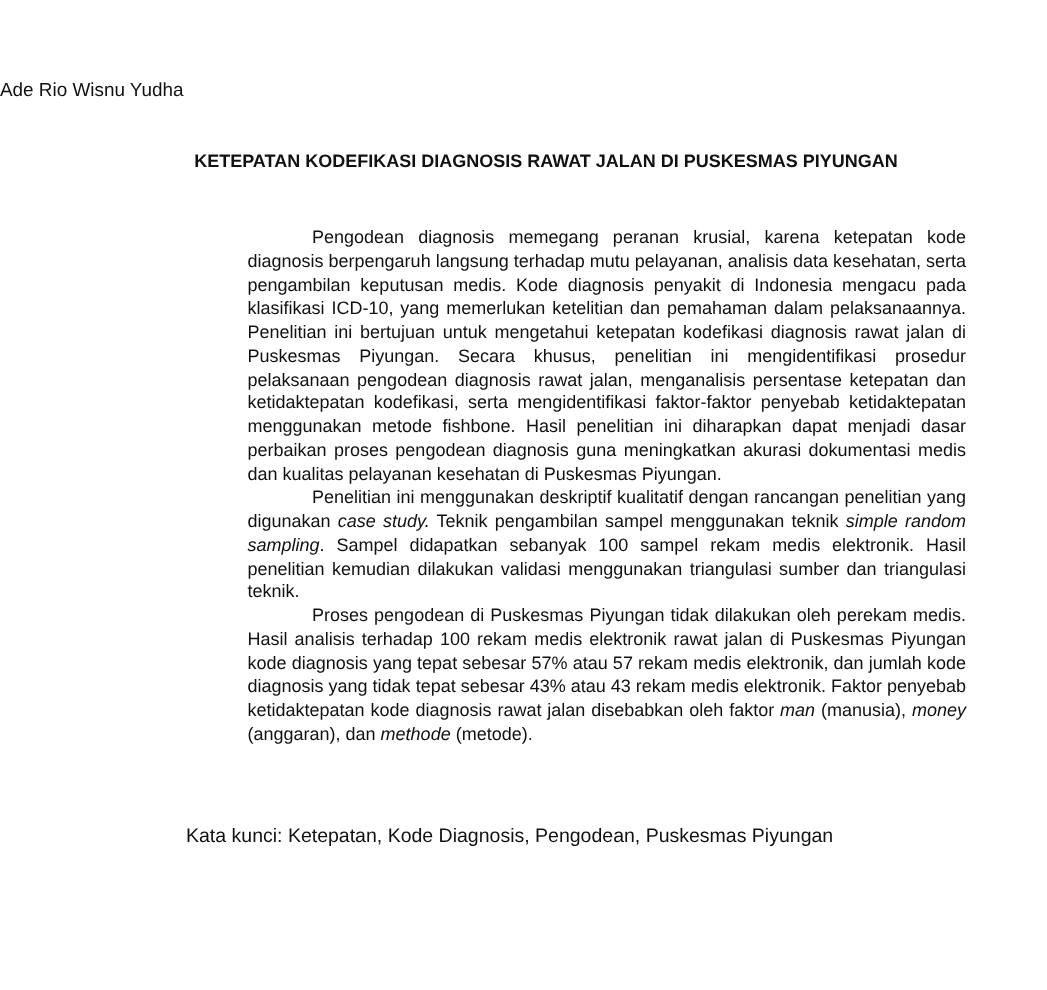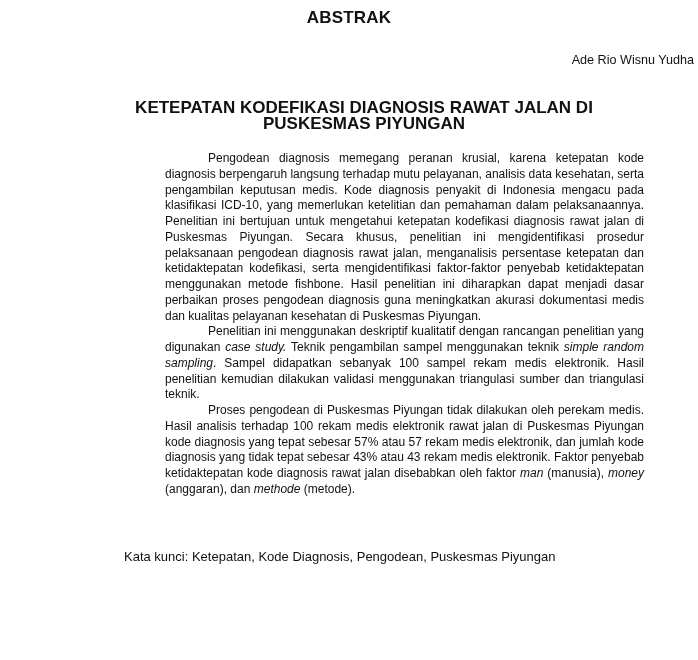--- a/index.html
+++ b/index.html
@@ -1,36 +1,35 @@
 <!DOCTYPE html>
 <html><head>
 <meta charset="utf-8">
 <style>
   html, body { margin:0; padding:0; background:#ffffff; }
   body { width:698px; height:660px; overflow:hidden; position:relative;
          font-family:"Liberation Sans", sans-serif; color:#111; }
   .page { position:absolute; left:0; top:0; width:698px; height:660px; background:#fff; }
   .title { position:absolute; top:8px; left:0; width:698px; text-align:center;
            font-weight:bold; font-size:17px; letter-spacing:0.2px; }
-  .author { position:absolute; top:53px; left:0; width:694px; text-align:right;
+  .author { position:absolute; top:53px; left:0; width:694px; text-align:left;
             font-size:12.6px; line-height:15.5px; }
   .thesis-title { position:absolute; top:100px; left:124px; width:480px; text-align:center;
-                  font-weight:bold; font-size:17px; line-height:15.5px; }
+                  font-weight:bold; font-size:12px; line-height:15.5px; }
   .body { position:absolute; top:151px; left:124px; width:479px;
           font-size:12px; line-height:15.75px; text-align:justify;margin-left:41px; }
   .body p { margin:0; text-indent:43px; }
   .keywords { position:absolute; top:549px; left:124px; width:479px;
               font-size:13px; line-height:15.75px; }
   em { }
 </style>
 </head>
 <body>
 
 <div class="page">
-  <div class="title">ABSTRAK</div>
 
   <div class="author">
     <div>Ade Rio Wisnu Yudha</div>
   </div>
 
   <div class="thesis-title">KETEPATAN KODEFIKASI DIAGNOSIS RAWAT JALAN DI PUSKESMAS PIYUNGAN</div>
 
   <div class="body">
     <p>Pengodean diagnosis memegang peranan krusial, karena ketepatan kode diagnosis berpengaruh langsung terhadap mutu pelayanan, analisis data kesehatan, serta pengambilan keputusan medis. Kode diagnosis penyakit di Indonesia mengacu pada klasifikasi ICD-10, yang memerlukan ketelitian dan pemahaman dalam pelaksanaannya. Penelitian ini bertujuan untuk mengetahui ketepatan kodefikasi diagnosis rawat jalan di Puskesmas Piyungan. Secara khusus, penelitian ini mengidentifikasi prosedur pelaksanaan pengodean diagnosis rawat jalan, menganalisis persentase ketepatan dan ketidaktepatan kodefikasi, serta mengidentifikasi faktor-faktor penyebab ketidaktepatan menggunakan metode fishbone. Hasil penelitian ini diharapkan dapat menjadi dasar perbaikan proses pengodean diagnosis guna meningkatkan akurasi dokumentasi medis dan kualitas pelayanan kesehatan di Puskesmas Piyungan.</p>
     <p><span>Penelitian ini menggunakan deskriptif kualitatif dengan rancangan penelitian yang digunakan </span><em>case study.</em><span> Teknik pengambilan sampel menggunakan teknik </span><em>simple random sampling</em><span>. Sampel didapatkan sebanyak 100 sampel rekam medis elektronik. Hasil penelitian kemudian dilakukan validasi menggunakan triangulasi sumber dan triangulasi teknik.</span></p>

